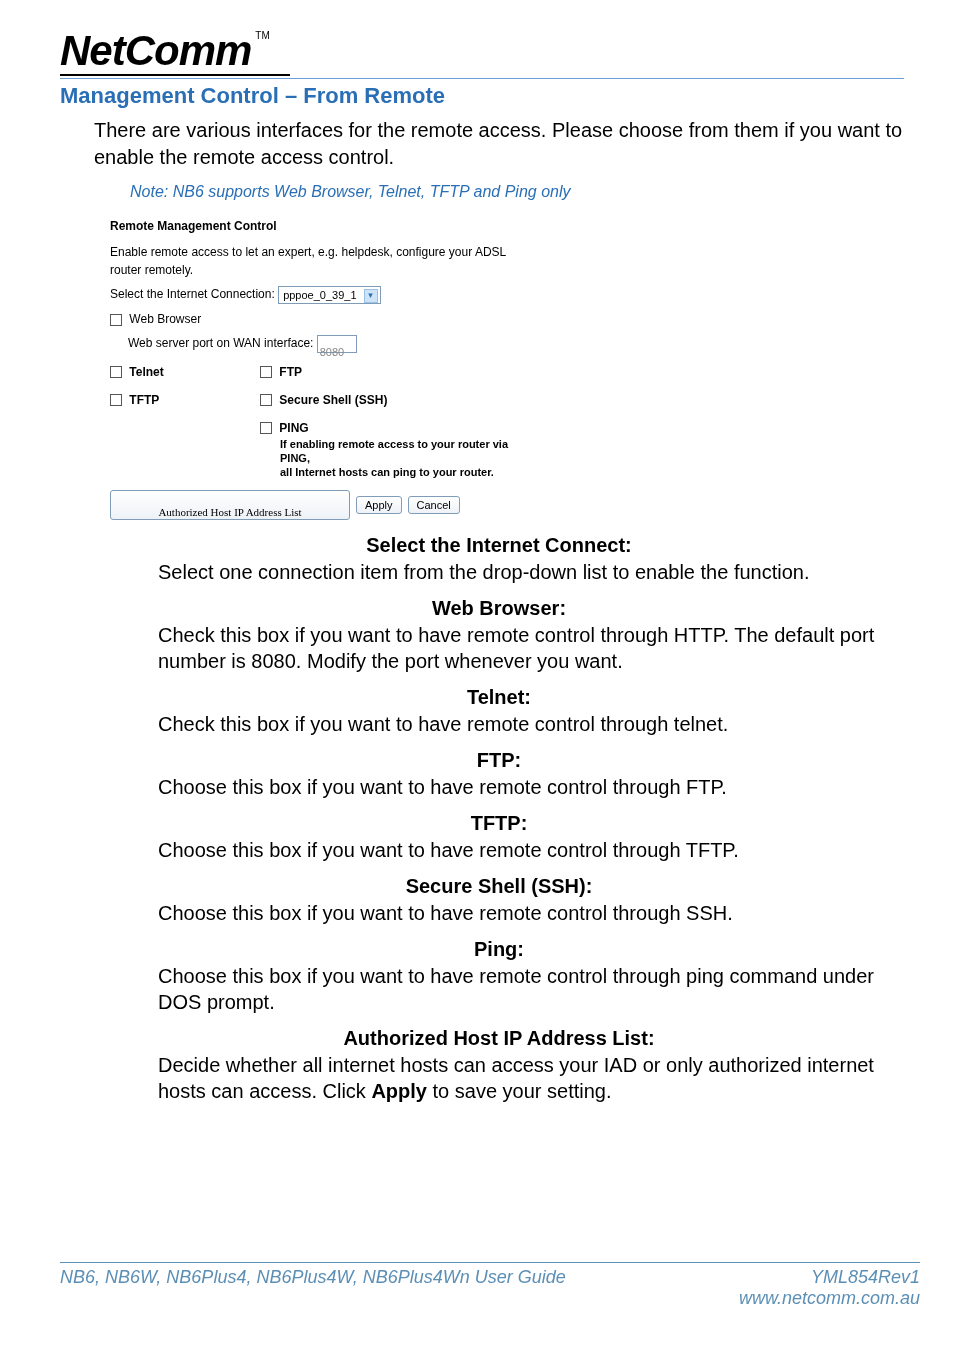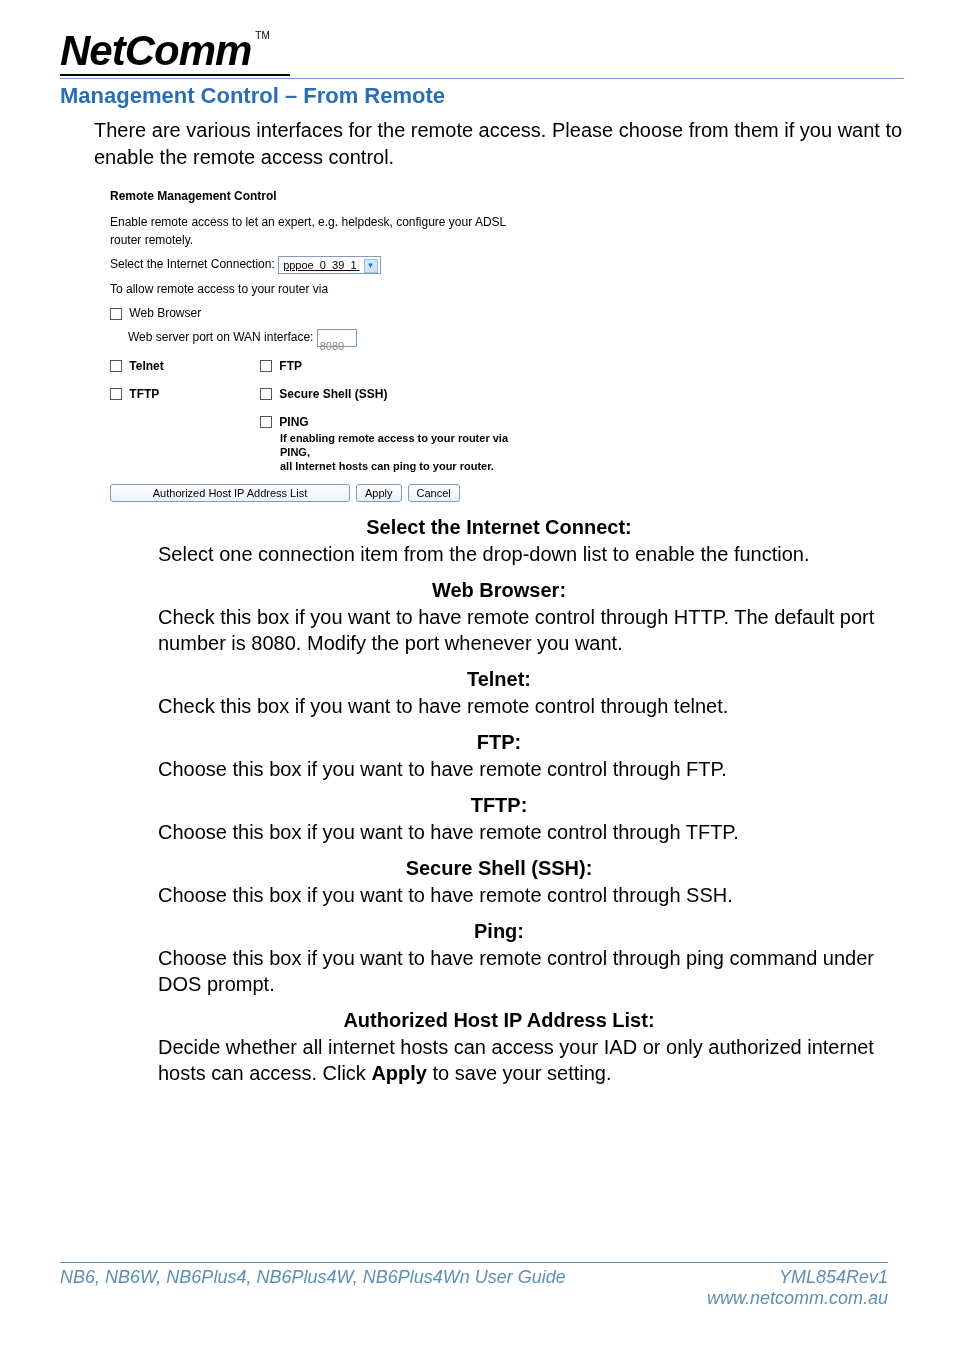--- a/index.html
+++ b/index.html
@@ -86,21 +86,20 @@
   .sel {
     display: inline-block;
     border: 1px solid #7f9db9;
     padding: 0 2px 0 4px;
     height: 18px;
     line-height: 16px;
     background: #fff;
     font-family: Verdana, Arial, sans-serif;
     font-size: 11px;
     vertical-align: middle;
-    text-decoration: underline;
   }
   .sel .arrow-btn {
     display: inline-block;
     width: 14px;
     height: 14px;
     margin-left: 4px;
     background: #cfe3f6;
     border: 1px solid #9ac0e6;
     text-align: center;
     line-height: 10px;
@@ -142,22 +141,22 @@
   }
   .btn-row {
     margin-top: 10px;
     display: flex;
     gap: 6px;
     align-items: center;
   }
   .wide-btn {
     border: 1px solid #7f9db9;
     border-radius: 3px;
-    padding: 1px 8px;
-    font-family: Liberation Sans, sans-serif;
+    padding: 14px 8px;
+    font-family: Liberation Serif, serif;
     font-size: 11px;
     background: linear-gradient(#fff,#eef2f7);
     width: 240px;
     text-align: center;
     height: 18px;
     line-height: 14px;
   }
   .sm-btn {
     border: 1px solid #7f9db9;
     border-radius: 3px;
@@ -178,21 +177,21 @@
   .def-body {
     font-family: "Arial Narrow", Arial, sans-serif;
     font-size: 20px;
     margin: 0 0 0 98px;
     line-height: 1.3;
   }
   .def-body .b { font-weight: bold; }
   .footer {
     position: absolute;
     left: 60px;
-    right: 66px;
+    right: 34px;
     bottom: 40px;
   }
   .footer-hr {
     border: none;
     border-top: 1px solid #5c8fb5;
     margin-bottom: 4px;
   }
   .footer-row {
     display: flex;
     justify-content: space-between;
@@ -210,32 +209,32 @@
 <div class="page">
   <div class="logo-row">
     <span class="logo">NetComm</span>
     <span class="logo-tm">TM</span>
   </div>
   <div class="logo-underline"></div>
   <hr class="hr-blue">
 
   <div class="section-title">Management Control – From Remote</div>
   <p class="body-text">There are various interfaces for the remote access. Please choose from them if you want to enable the remote access control.</p>
+  <div class="note-text">Note: NB6 supports Web Browser, Telnet, TFTP and Ping only</div>
 
   <div class="panel">
     <div class="panel-h">Remote Management Control</div>
     <p>Enable remote access to let an expert, e.g. helpdesk, configure your ADSL router remotely.</p>
     <p>
       <span>Select the Internet Connection:</span>
       <span class="sel">
         <span>pppoe_0_39_1</span>
         <span class="arrow-btn">▾</span>
       </span>
     </p>
-    <p>To allow remote access to your router via</p>
 
     <div>
       <span class="cb"></span>
       <span>Web Browser</span>
     </div>
     <div style="margin:6px 0 10px 18px;">
       <span>Web server port on WAN interface:</span>
       <span class="txt-in">8080</span>
     </div>
 

